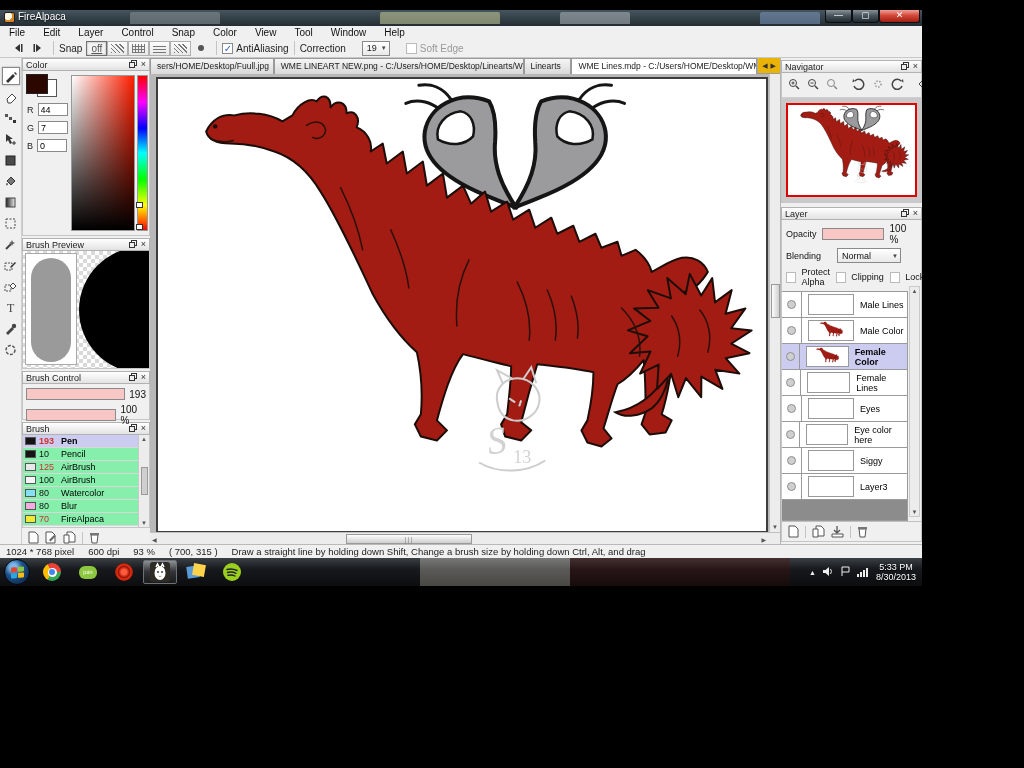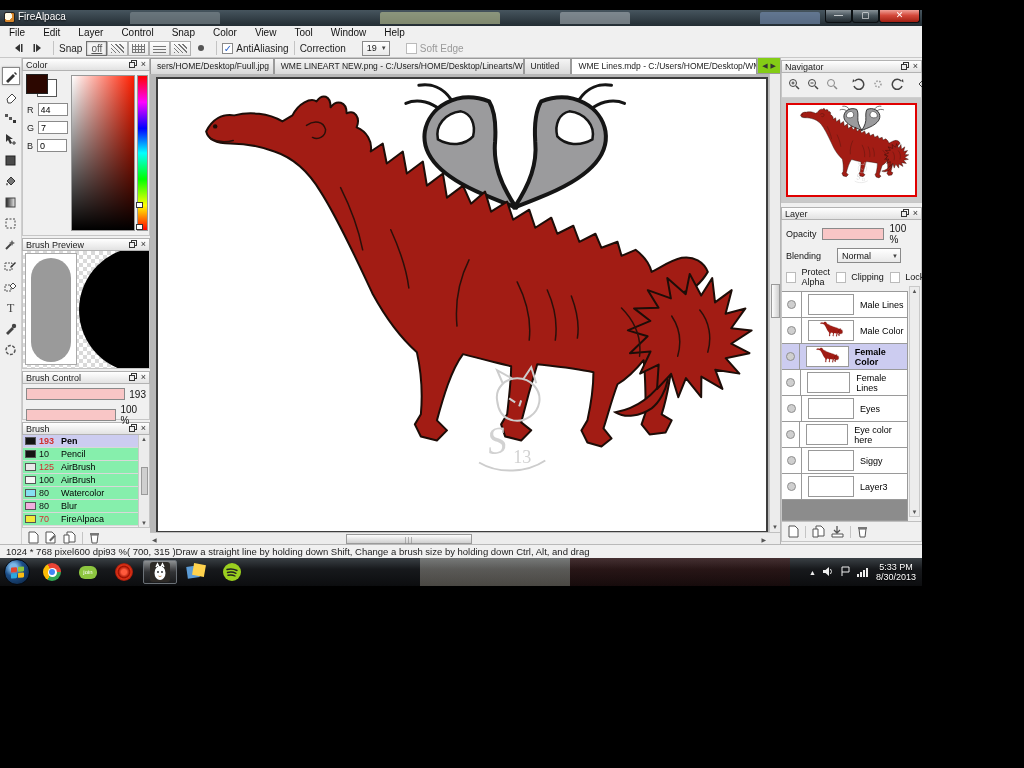--- a/index.html
+++ b/index.html
@@ -68,21 +68,21 @@
   
   .brow { height:13px; display:flex; align-items:center; font-size:9px; border-bottom:1px solid #d8d8d8; background:#86efac; padding:0 2px; }
   .brow.sel { background:#ccccf0; font-weight:bold; }
   .bsw { width:11px; height:8px; border:1px solid #555; margin-right:3px; }
   .bsz { width:22px; color:#111; }
   .bsz.red { color:#d03030; }
   .pbtnrow { display:flex; align-items:center; gap:6px; padding:3px 6px; }
   .pbtnrow svg { display:block; }
 
   
-  .tabbar { position:absolute; left:150px; top:48px; width:630px; height:16px; background:#84cc16; border-bottom:1px solid #9a9a9a; display:flex; font-size:8.5px; color:#222; }
+  .tabbar { position:absolute; left:150px; top:48px; width:630px; height:16px; background:#eab308; border-bottom:1px solid #9a9a9a; display:flex; font-size:8.5px; color:#222; }
   .tab { border:1px solid #9a9a9a; border-bottom:none; background:linear-gradient(#f5f5f5,#d9d9d9); padding:2px 6px 0 6px; white-space:nowrap; overflow:hidden; text-overflow:clip; height:16px; }
   .tab.active { background:#fff; }
   .tabarrows { margin-left:auto; display:flex; align-items:center; font-size:7px; color:#333; gap:3px; padding:0 4px; border-left:1px solid #aaa; }
 
   
   .canvasarea { position:absolute; left:150px; top:64px; width:630px; height:470px; background:#b8b8b8; }
   .canvas { position:absolute; left:6px; top:3px; width:612px; height:456px; background:#fff; border:2px solid #3d3d3d; overflow:hidden; }
   .vscroll { position:absolute; right:0; top:0; width:11px; height:458px; background:#ececec; border-left:1px solid #c0c0c0; }
   .hscroll { position:absolute; left:0; bottom:0; width:630px; height:12px; background:#ececec; border-top:1px solid #c0c0c0; }
   .thumbv { position:absolute; left:1px; width:9px; background:linear-gradient(90deg,#fdfdfd,#cfcfcf); border:1px solid #9a9a9a; }
@@ -98,21 +98,21 @@
   .layrow { height:26px; background:#fff; border-bottom:1px solid #9a9a9a; display:flex; align-items:center; font-size:9px; }
   .layrow.sel { background:#ccccf0; font-weight:bold; }
   .viscol { width:20px; display:flex; justify-content:center; border-right:1px solid #9a9a9a; align-self:stretch; align-items:center; }
   .viscirc { width:9px; height:9px; border-radius:50%; background:#cfcfcf; border:1px solid #8f8f8f; }
   .lthumb { width:46px; height:21px; border:1px solid #999; margin:0 6px; background:#fff; display:flex; align-items:center; justify-content:center; overflow:hidden; }
   .layfill { flex:1; background:#8c8c8c; border-bottom:1px solid #9a9a9a; }
   .lscroll { position:absolute; right:1px; top:66px; bottom:24px; width:11px; background:#ececec; border:1px solid #c9c9c9; font-size:6px; color:#555; display:flex; flex-direction:column; justify-content:space-between; align-items:center; padding:1px 0; }
 
   
   .statusbar { position:absolute; left:0; top:534px; width:922px; height:14px; background:#f0f0f0; border-top:1px solid #b9b9b9; display:flex; align-items:center; font-size:9.5px; color:#222; padding-left:6px; }
-  .statusbar span { margin-right:0; white-space:nowrap; }
+  .statusbar span { margin-right:14px; white-space:nowrap; }
 
   
   .taskbar { position:absolute; left:0; top:548px; width:922px; height:28px;
     background:linear-gradient(#3a4045,#17191c 40%,#0c0d0f); display:flex; align-items:center; overflow:hidden; }
   .wallpatch { position:absolute; top:0; height:28px; opacity:.35; }
   .orb { width:26px; height:26px; border-radius:50%; margin:0 4px; position:relative; z-index:2;
     background:radial-gradient(circle at 35% 30%, #7ab7e8 0 15%, #1c4f8a 40%, #0a1c33 100%); border:1px solid #05090f; display:flex; align-items:center; justify-content:center; }
   .flagw { width:13px; height:11px; display:grid; grid-template-columns:1fr 1fr; grid-template-rows:1fr 1fr; gap:1px; transform:skewY(-6deg); }
   .flagw i { border-radius:1px; }
   .tbico { width:34px; height:24px; margin:0 1px; border-radius:2px; display:flex; align-items:center; justify-content:center; position:relative; z-index:2; }
@@ -473,21 +473,21 @@
               <rect x="1" y="2" width="9" height="2" fill="#777"></rect>
             </svg>
           </span>
       </div>
     </div>
   </div>
 
   <div class="tabbar">
     <div class="tab" style="width:124px">sers/HOME/Desktop/Fuull.jpg</div>
     <div class="tab" style="width:250px">WME LINEART NEW.png - C:/Users/HOME/Desktop/Linearts/WME LINEART NEW.png</div>
-    <div class="tab" style="width:48px">Untitled</div>
+    <div class="tab" style="width:48px">Linearts</div>
     <div class="tab active" style="width:186px">WME Lines.mdp - C:/Users/HOME/Desktop/WME Lines.mdp</div>
     <div class="tabarrows">
         <span>◀</span>
         <span>▶</span>
       </div>
   </div>
 
   <div class="canvasarea">
     <div class="canvas">
       <svg width="610" height="454" viewBox="0 0 608 452">

